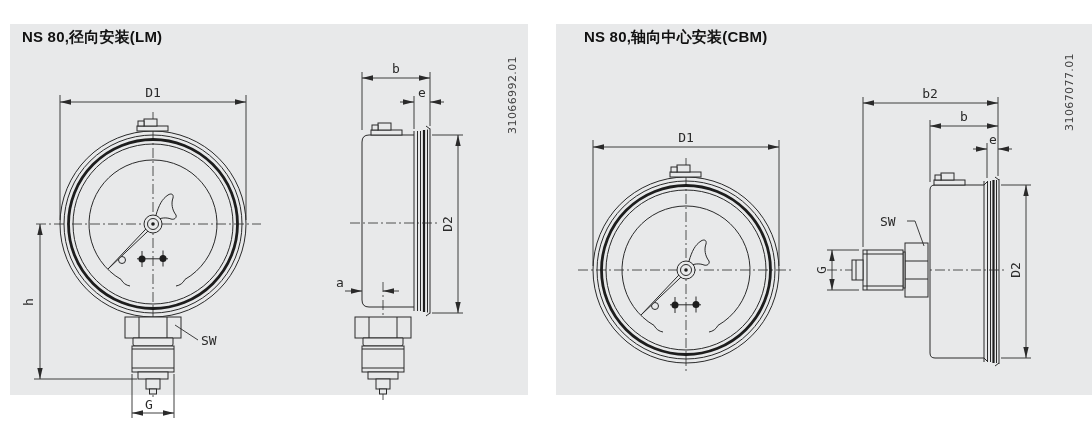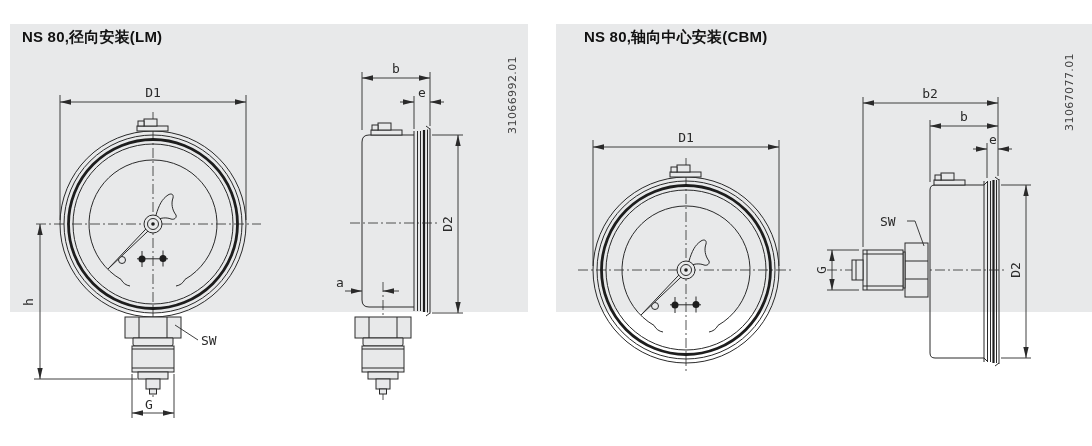--- a/index.html
+++ b/index.html
@@ -1,18 +1,18 @@
 <!DOCTYPE html>
 <html><head>
 <meta charset="utf-8">
 <style>
   html,body{margin:0;padding:0;background:#ffffff;}
   .page{position:relative;width:1092px;height:446px;background:#ffffff;overflow:hidden;
         font-family:"Liberation Sans",sans-serif;}
-  .panel{position:absolute;top:24px;height:288px;background:#e8e9ea;}
+  .panel{position:absolute;top:24px;height:371px;background:#e8e9ea;}
   .panel-left{left:10px;width:518px;}
   .panel-right{left:556px;width:530px;padding-left:16px;}
   .panel-title{padding:4px 0 0 12px;font-size:15px;font-weight:bold;color:#111;
                letter-spacing:0.2px;font-family:"Liberation Sans",sans-serif;}
   .part-number{position:absolute;writing-mode:vertical-rl;transform:rotate(180deg);
                font-size:11px;color:#414141;letter-spacing:0.4px;
                font-family:"DejaVu Sans",sans-serif;}
   .pn-left{right:9px;top:32px;}
   .pn-right{right:26px;top:29px;}
   svg.drawing{position:absolute;left:0;top:0;}

